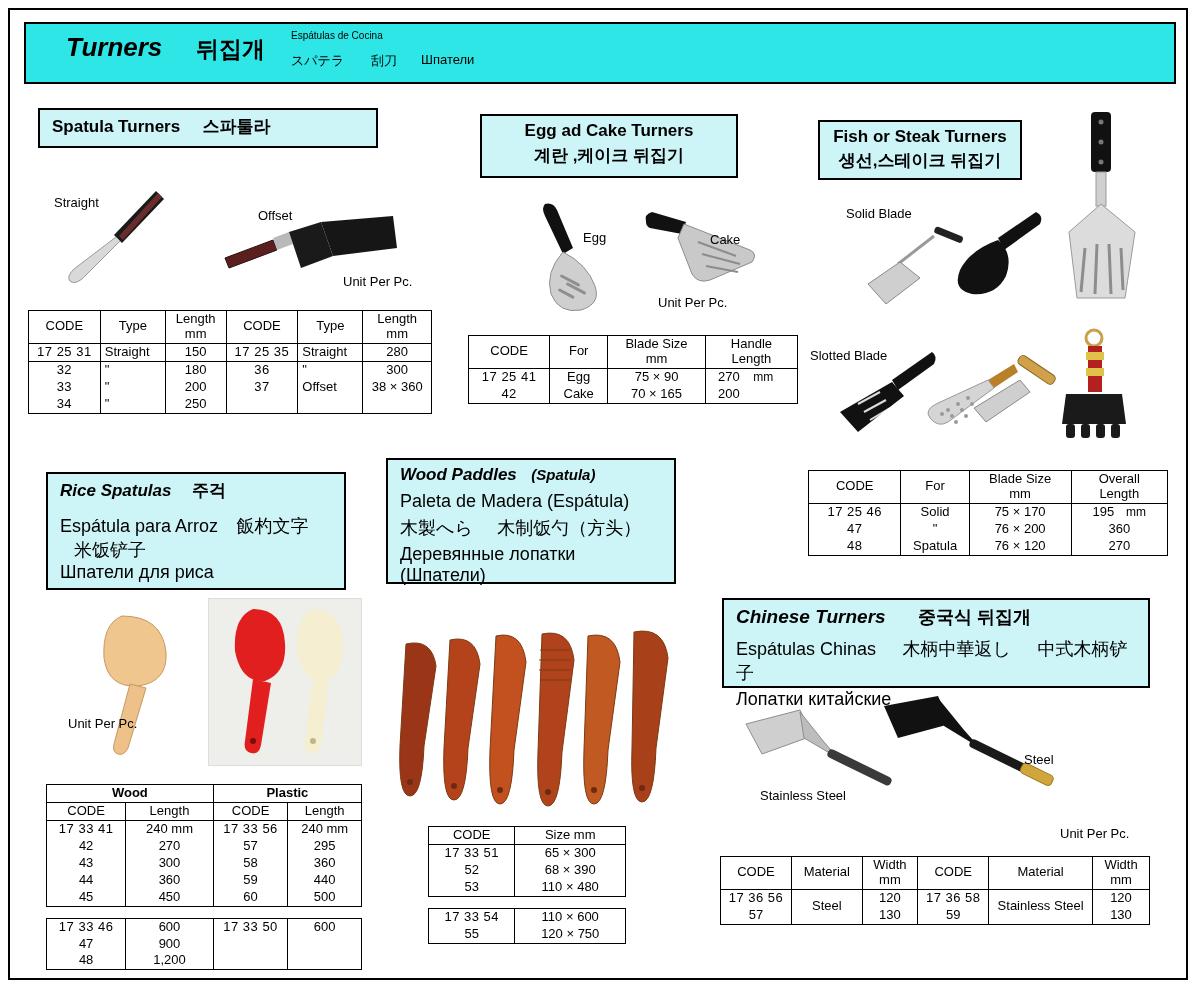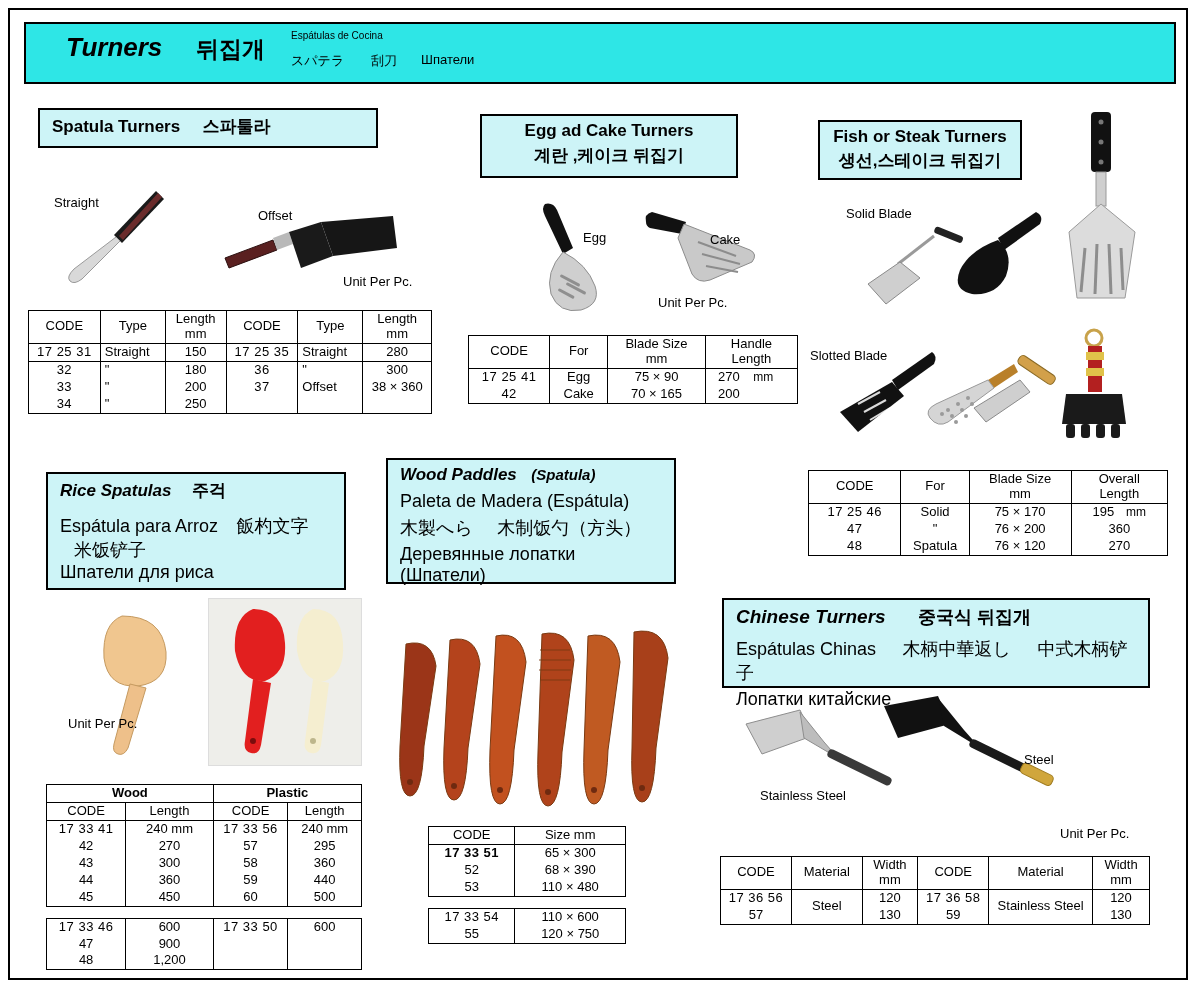--- a/index.html
+++ b/index.html
@@ -472,21 +472,21 @@
     </g>
   </svg>
 
   <table class="grid abs" id="tbl-paddles" style="left:418px;top:816px;width:198px;">
     <tbody>
       <tr>
         <td style="width:84px;">CODE</td>
         <td style="width:114px;">Size mm</td>
       </tr>
       <tr>
-        <td class="code" style="border-bottom:none;font-weight:bold;">17 33 51</td>
+        <td class="code" style="border-bottom:none;">17 33 51</td>
         <td style="border-bottom:none;">65 × 300</td>
       </tr>
       <tr>
         <td style="border-top:none;border-bottom:none;">52</td>
         <td style="border-top:none;border-bottom:none;">68 × 390</td>
       </tr>
       <tr>
         <td style="border-top:none;">53</td>
         <td style="border-top:none;">110 × 480</td>
       </tr>

